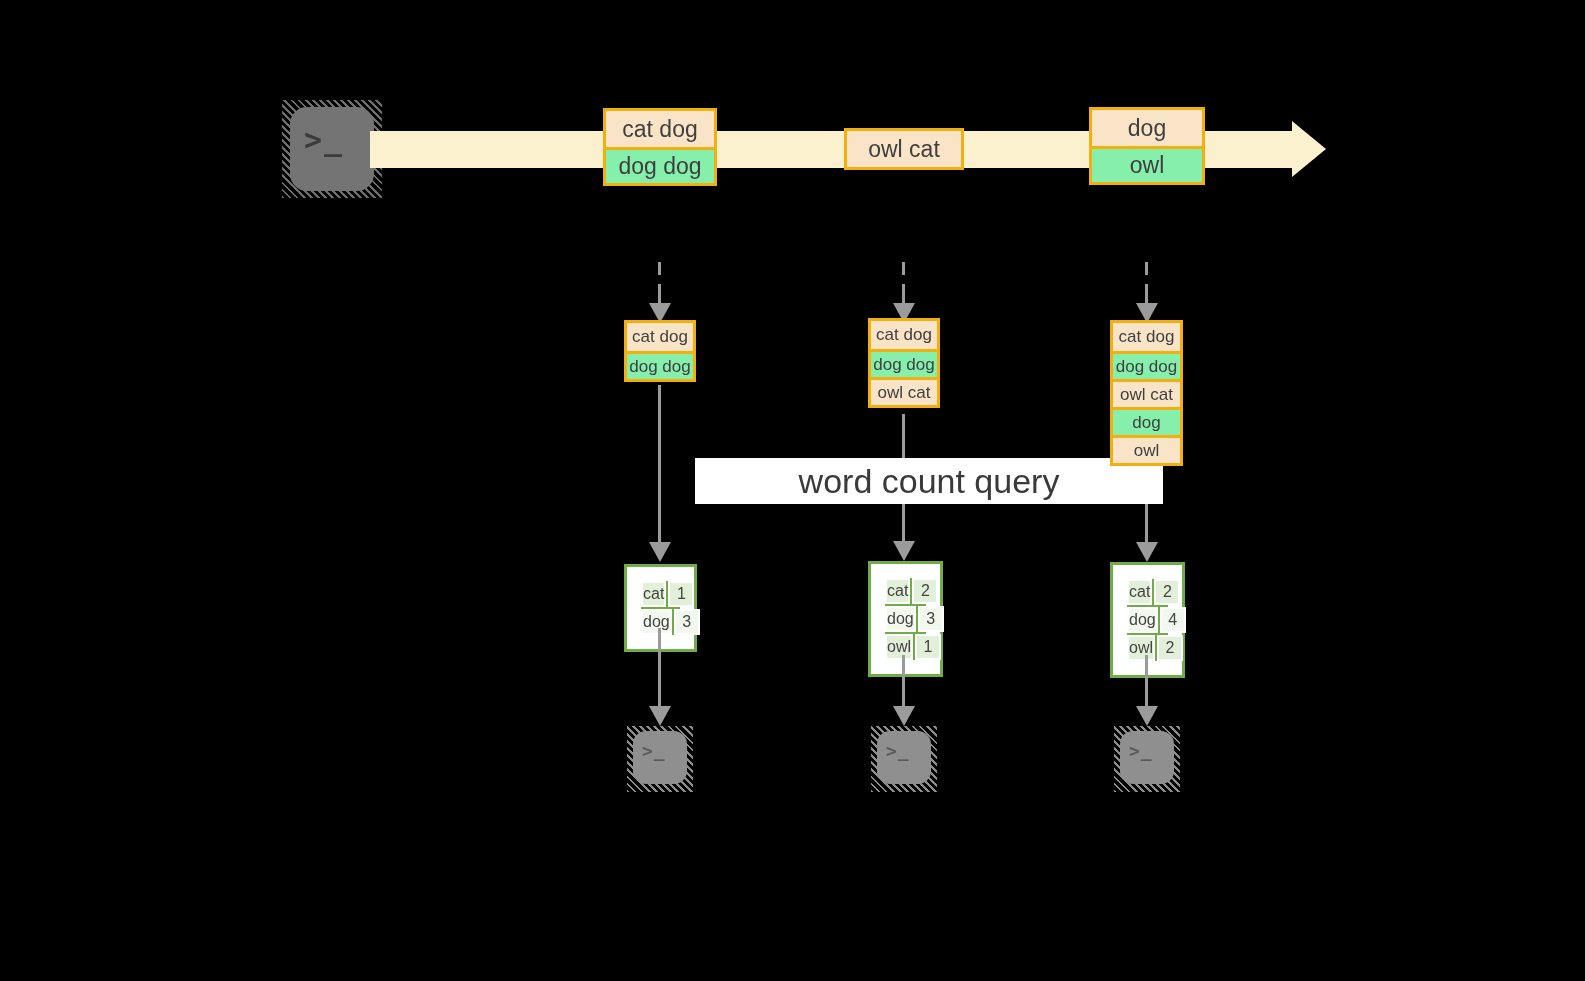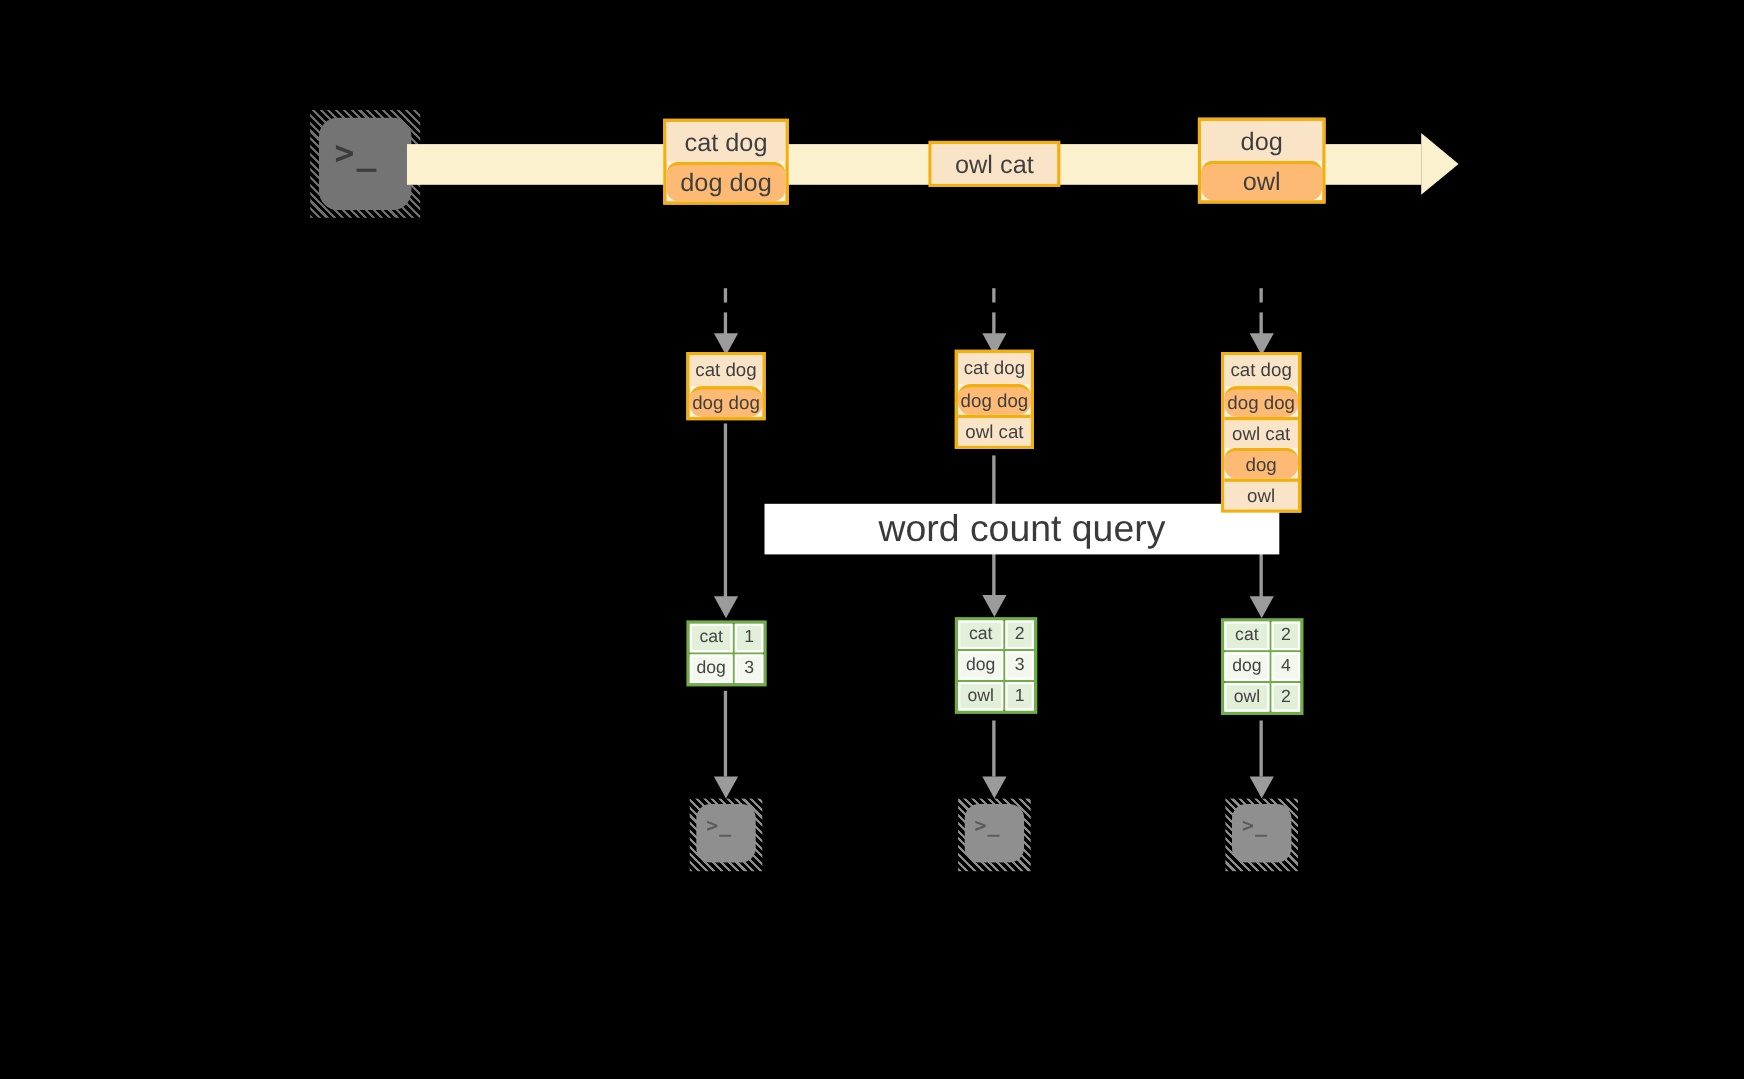--- a/index.html
+++ b/index.html
@@ -24,37 +24,37 @@
                  border-top:28px solid transparent; border-bottom:28px solid transparent;
                  border-left:34px solid #FCF1CF; z-index:1; }
 
   
   .obox { position:absolute; border:3px solid #F2AF0D; z-index:2; background:#FDF3E3; }
   .obox .orow { display:flex; align-items:center; justify-content:center; color:#3F3F3F; }
   .obox .orow + .orow { border-top:3px solid #F2AF0D; }
   .event-box .orow { height:36px; font-size:23px; }
   .buf-box   .orow { height:28px; font-size:17px; }
   .row-peach { background:#FAE4C8; }
-  .row-cream { background:#fdba74;border-radius:11px; }
+  .row-cream { background:#86efac; }
   .buf-box { z-index:3; }
   .z5 { z-index:5; }
 
   
   .gline { position:absolute; width:3px; background:#9B9B9B; z-index:3; }
   .ghead { position:absolute; width:0; height:0; z-index:3;
            border-left:11px solid transparent; border-right:11px solid transparent;
            border-top:20px solid #9B9B9B; }
 
   
   .query-label { position:absolute; left:695px; top:458px; width:468px; height:46px;
                  background:#FFFFFF; z-index:4; display:flex; align-items:center; justify-content:center;
                  font-size:34px; color:#3A3A3A; }
 
   
-  .gtable { position:absolute; border:3px solid #71AD47; background:#FFFFFF; padding:0; z-index:3; }
+  .gtable { position:absolute; border:3px solid #71AD47; background:#FFFFFF; padding:14px; z-index:3; }
   .ggrid { display:flex; flex-direction:column; gap:2px; background:#71AD47; }
   .grow { display:flex; gap:2px; }
   .gcell { border:2px solid #FFFFFF; height:26px; display:flex; align-items:center; justify-content:center;
            font-size:16px; color:#444444; }
   .gcell.word { flex:1 1 auto; }
   .gcell.num { width:26px; flex:0 0 26px; }
   .grow-green .gcell { background:#E2EFD9; }
   .grow-pale  .gcell { background:#F3F8EE; }
 </style>
 </head>

